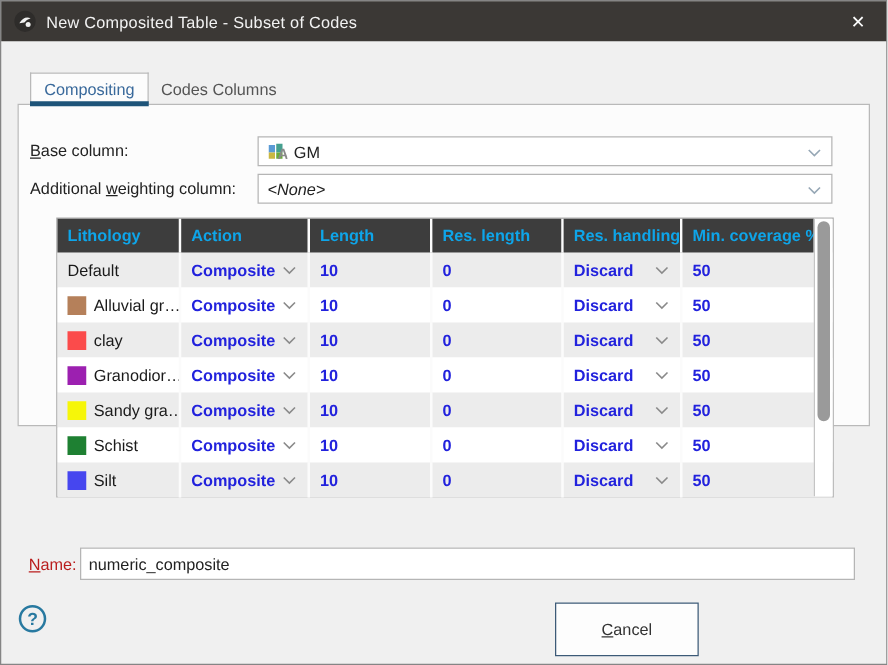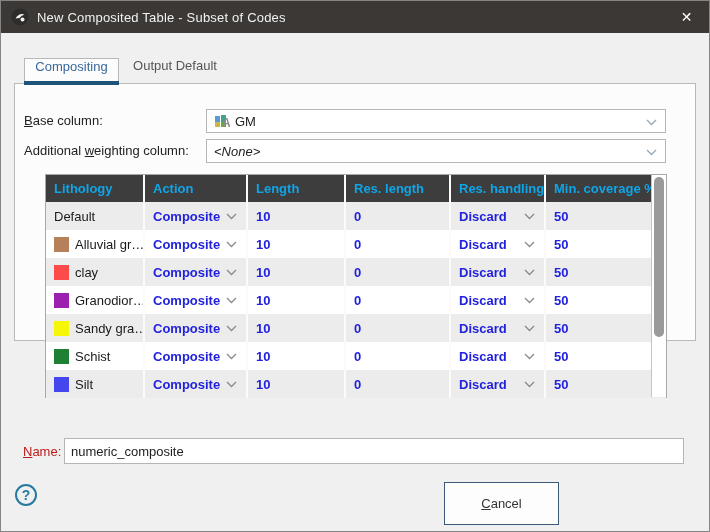--- a/index.html
+++ b/index.html
@@ -9,21 +9,21 @@
     border:1px solid #858585;}
   
   .titlebar{position:absolute;left:0;top:0;right:0;height:32px;background:#3b3835;
     display:flex;align-items:center;color:#f2f2f2;justify-content:space-between;}
   .app-icon{width:18px;height:18px;margin-left:10px;flex:0 0 auto;}
   .title-text{margin-left:8px;font-size:13px;letter-spacing:.2px;}
   .close-btn{margin-left:auto;width:45px;height:32px;display:flex;align-items:center;
     justify-content:center;color:#fff;font-size:14px;cursor:default;}
   
   .tab{position:absolute;top:57px;height:26px;font-size:13px;display:flex;
-    align-items:flex-start;justify-content:center;}
+    align-items:center;justify-content:center;}
   .tab-active{left:23px;width:95px;background:#fcfcfc;border:1px solid #b9b9b9;
     border-bottom:none;color:#39699b;z-index:3;}
   .tab-inactive{left:118px;width:112px;color:#555;}
   .tab-underline{position:absolute;left:23px;top:80px;width:95px;height:4px;
     background:#1e5479;z-index:4;}
   
   .page{position:absolute;left:13px;top:82px;width:682px;height:258px;
     background:#fcfcfc;border:1px solid #b9b9b9;z-index:1;}
   .form-label{position:absolute;font-size:13px;color:#222;}
   .u{text-decoration:underline;}
@@ -79,21 +79,21 @@
       <circle cx="11.5" cy="11.5" r="2" fill="#f0f0f0"></circle>
     </svg>
     <span class="title-text">New Composited Table - Subset of Codes</span>
     <div class="close-btn">✕</div>
   </div>
 
   <div class="tab tab-active">
     <span>Compositing</span>
   </div>
   <div class="tab tab-inactive">
-    <span>Output Default</span>
+    <span>Codes Columns</span>
   </div>
   <div class="tab-underline"></div>
 
   <div class="page">
 
     <span class="form-label" style="left:9px;top:29px;"><span class="u">B</span><span>ase column:</span></span>
     <div class="combo" style="top:25px;">
       <svg class="col-icon" viewBox="0 0 16 16">
         <rect x="1" y="3" width="5" height="6" fill="#5b9bd5"></rect>
         <rect x="1" y="9" width="5" height="5" fill="#c9b843"></rect>

